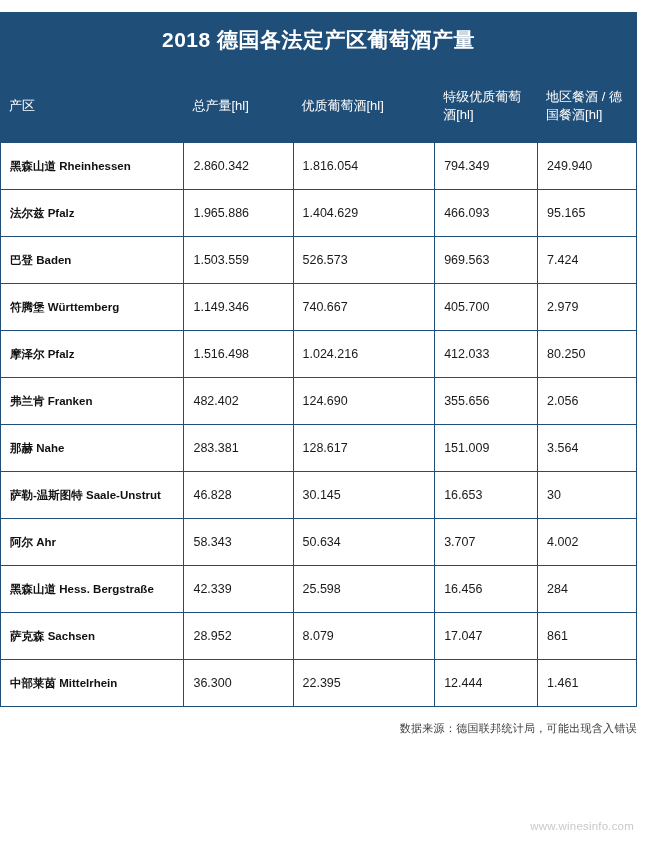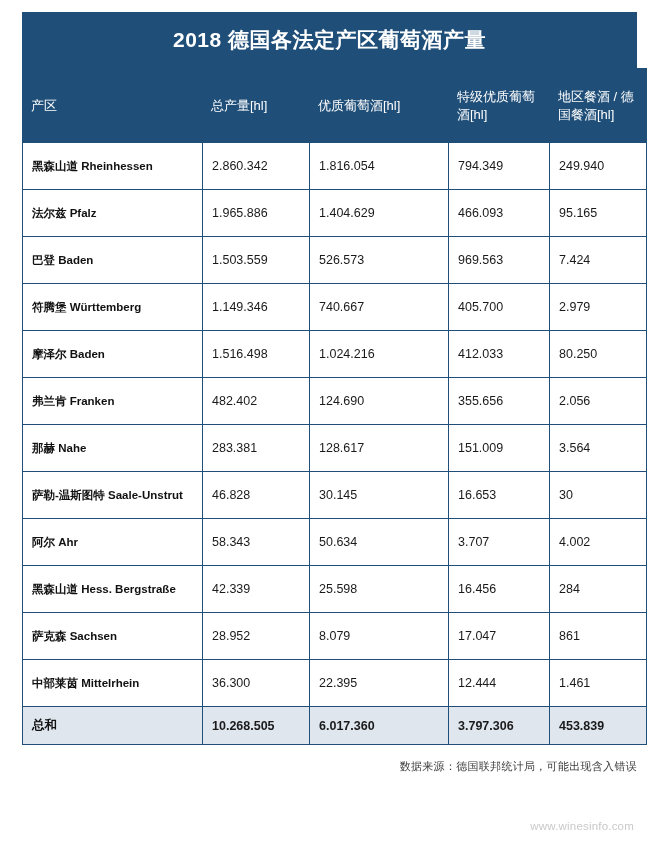--- a/index.html
+++ b/index.html
@@ -12,21 +12,21 @@
     background: #ffffff;
     font-family: "Liberation Sans", sans-serif;
     -webkit-font-smoothing: antialiased;
   }
   .page {
     position: relative;
     width: 650px;
     height: 846px;
     background: #ffffff;
     box-sizing: border-box;
-    padding: 12px 13px 0 22px;
+    padding: 12px 13px 0 0;
   }
   .title-bar {
     background: #1f4e79;
     color: #ffffff;
     text-align: center;
     font-size: 21px;
     font-weight: bold;
     letter-spacing: 0.5px;
     padding: 13px 0 13px 0;
     border: 1px solid #1f4e79;
@@ -160,21 +160,21 @@
         <td>7.424</td>
       </tr>
       <tr>
         <td class="region">符腾堡 Württemberg</td>
         <td>1.149.346</td>
         <td>740.667</td>
         <td>405.700</td>
         <td>2.979</td>
       </tr>
       <tr>
-        <td class="region">摩泽尔 Baden</td>
+        <td class="region">摩泽尔 Pfalz</td>
         <td>1.516.498</td>
         <td>1.024.216</td>
         <td>412.033</td>
         <td>80.250</td>
       </tr>
       <tr>
         <td class="region">弗兰肯 Franken</td>
         <td>482.402</td>
         <td>124.690</td>
         <td>355.656</td>
@@ -215,27 +215,20 @@
         <td>17.047</td>
         <td>861</td>
       </tr>
       <tr>
         <td class="region">中部莱茵 Mittelrhein</td>
         <td>36.300</td>
         <td>22.395</td>
         <td>12.444</td>
         <td>1.461</td>
       </tr>
-      <tr class="total">
-        <td class="region">总和</td>
-        <td>10.268.505</td>
-        <td>6.017.360</td>
-        <td>3.797.306</td>
-        <td>453.839</td>
-      </tr>
     </tbody>
   </table>
 
   <div class="watermark">
     <span class="wm-mark">ﺎﺎﺎ</span>
   </div>
 
   <div class="footnote">数据来源：德国联邦统计局，可能出现含入错误</div>
 
   <div class="wm-site">www.winesinfo.com</div>

